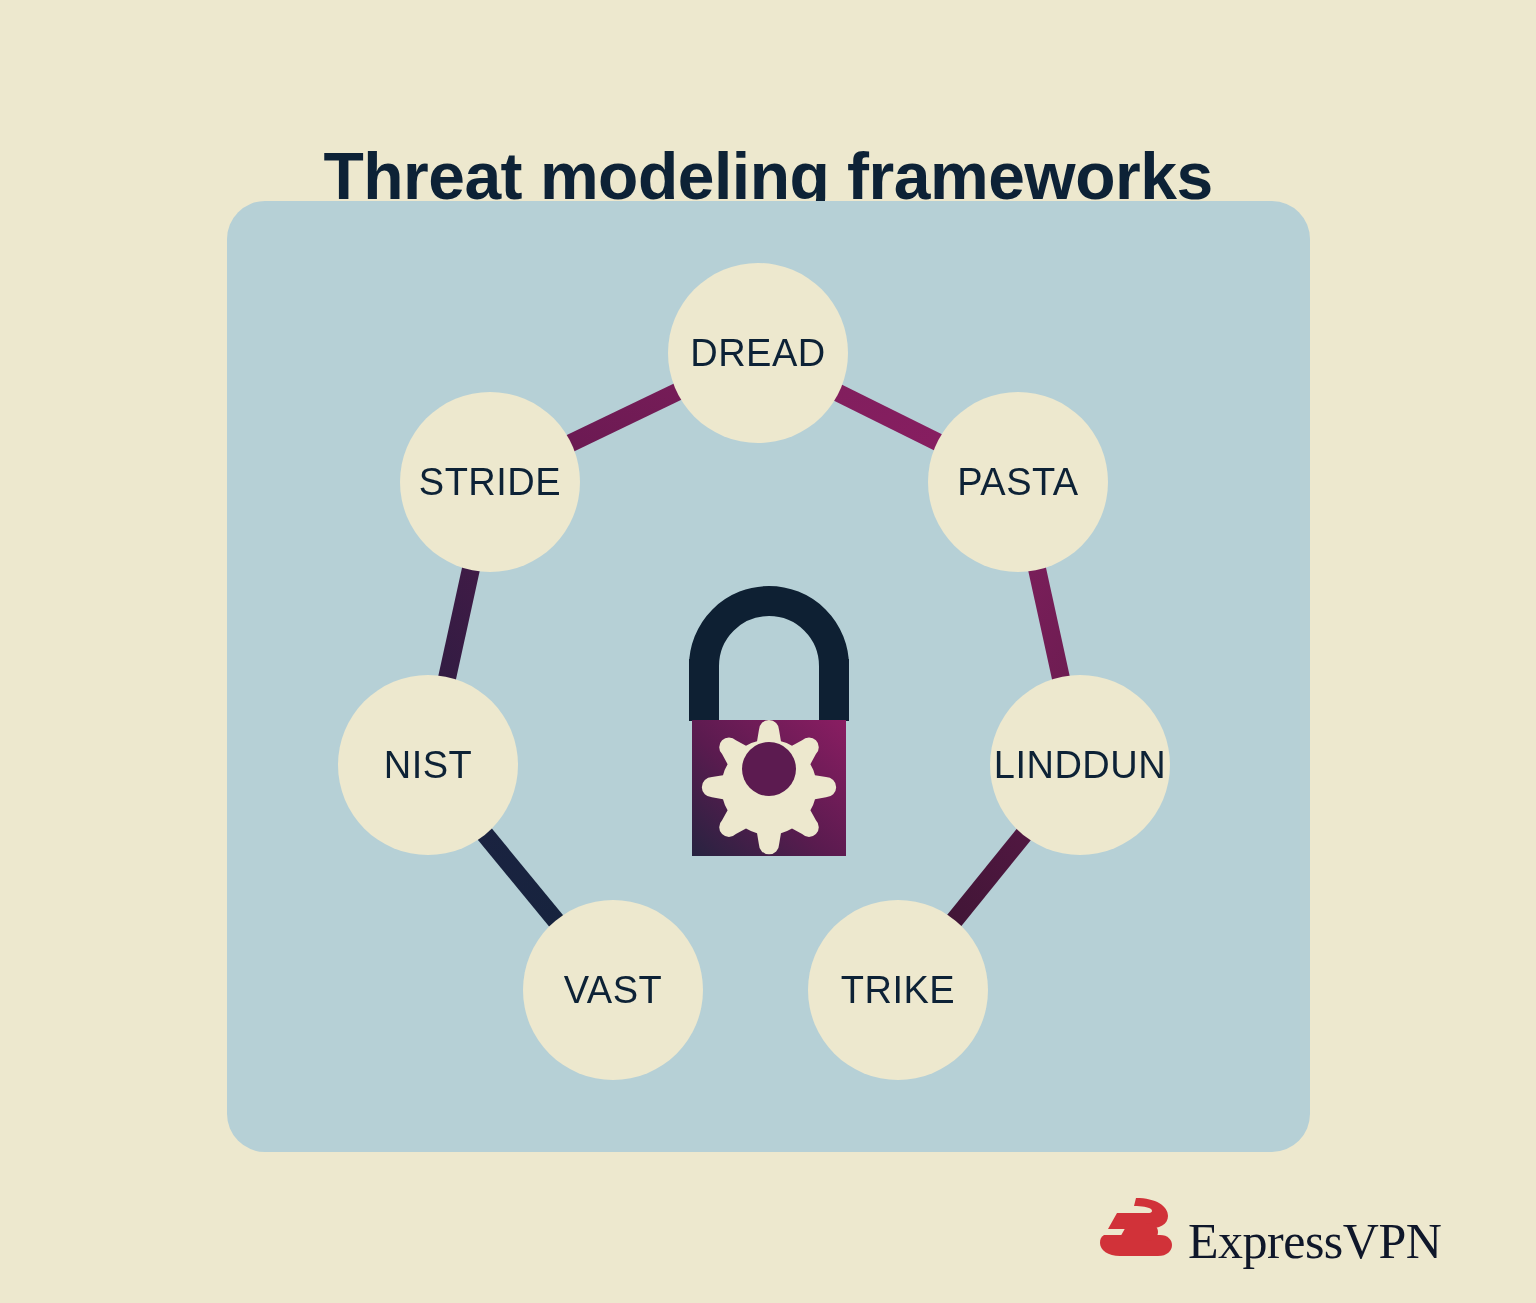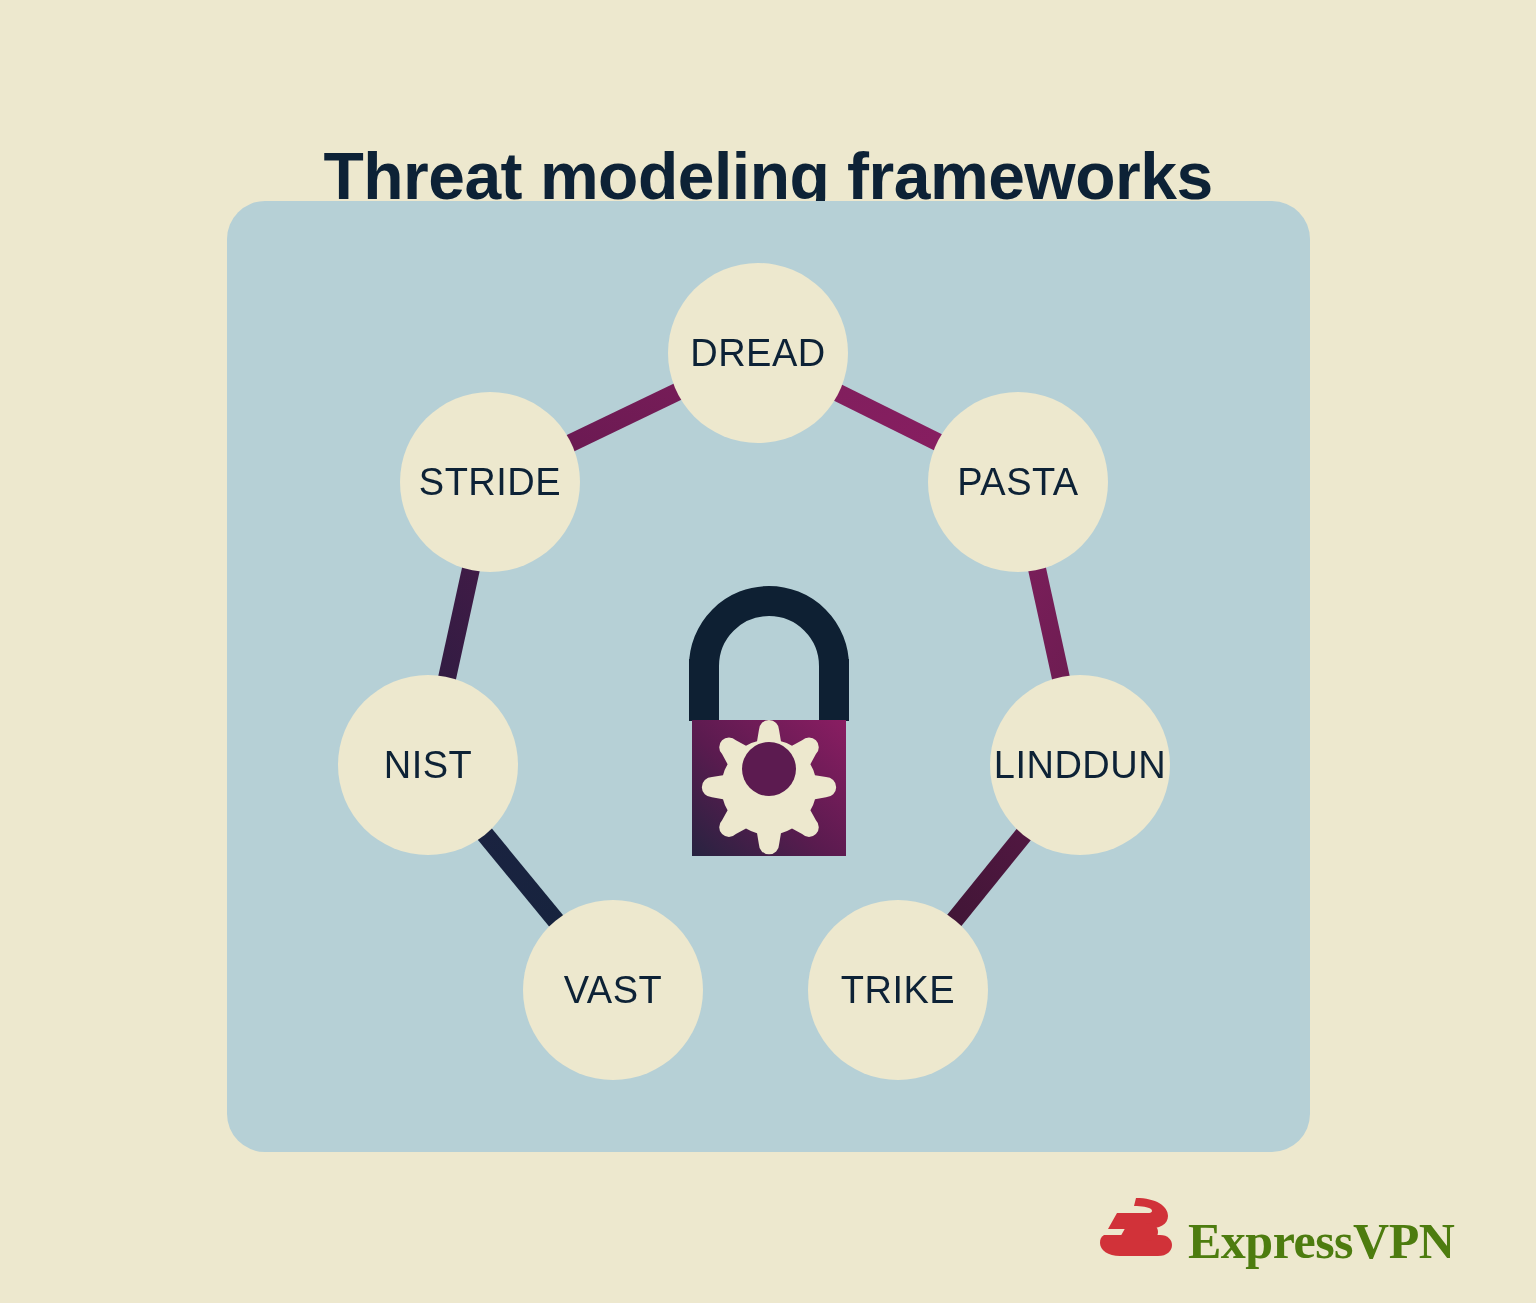--- a/index.html
+++ b/index.html
@@ -85,22 +85,22 @@
     align-items: center;
     gap: 14px;
   }
   .logo-mark {
     width: 76px;
     height: 62px;
   }
   .logo-text {
     font-family: "Liberation Serif", serif;
     font-size: 50px;
-    font-weight: 700;
-    color: #4d7c0f;
+    font-weight: 400;
+    color: #0f172a;
     letter-spacing: -0.5px;
     line-height: 1;
     margin-top: 28px;
   }
 </style>
 </head>
 <body>
 
 <div class="page">
 

